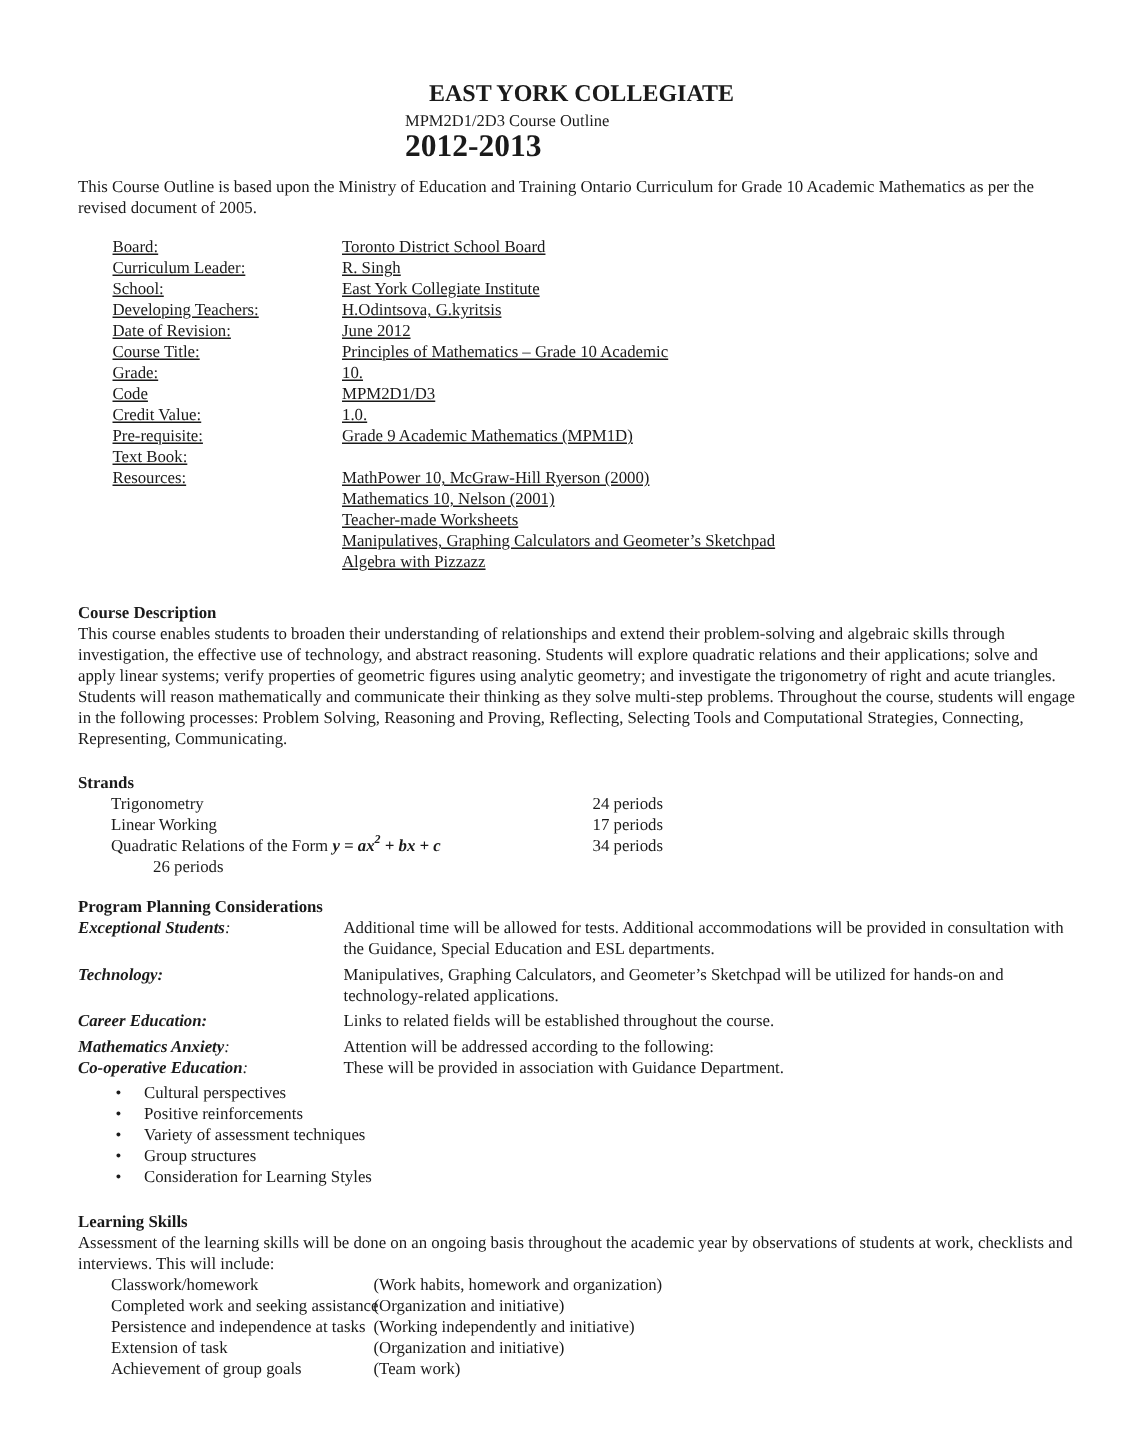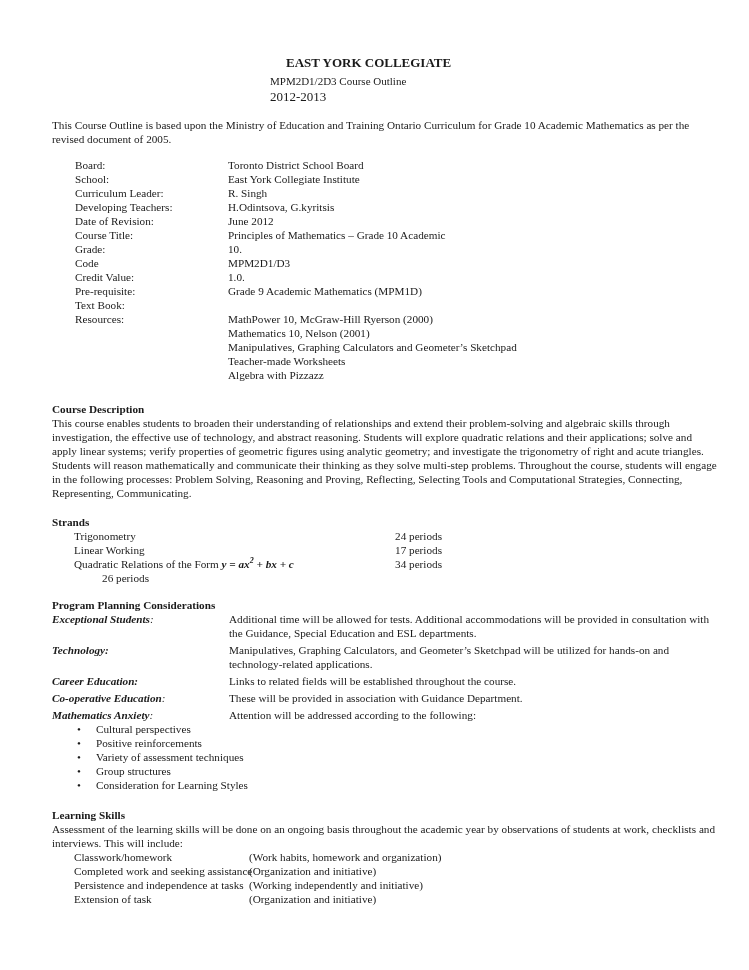--- a/index.html
+++ b/index.html
@@ -4,28 +4,28 @@
 <style>
   html, body { margin: 0; padding: 0; background: #ffffff; }
   body {
     width: 749px; height: 970px; position: relative; overflow: hidden;
     font-family: "Liberation Serif", "DejaVu Serif", serif;
     color: #1a1a1a;
     font-size: 11.2px;
     line-height: 14px;
   }
   .abs { position: absolute; }
-  .hdr-school { left: 286px; top: 56px; font-weight: bold; font-size: 13px; }
+  .hdr-school { left: 286px; top: 56px; font-weight: bold; font-size: 16px; }
   .hdr-title { left: 270px; top: 72px; font-weight: normal; font-size: 11px; line-height: 18px; }
-  .hdr-year  { left: 270px; top: 88px; font-weight: normal; font-size: 13px; line-height: 18px; }
+  .hdr-year  { left: 270px; top: 88px; font-weight: bold; font-size: 21px; line-height: 18px; }
 
   .intro { left: 52px; top: 118px; width: 660px; }
 
   .info { left: 75px; top: 158px; }
-  .info-row { display: flex; height: 14px; }
+  .info-row { display: flex; height: 14px; text-decoration: underline; }
   .info-label { width: 153px; }
   .info-value { white-space: nowrap; }
 
   .section-head { font-weight: bold; }
 
   .desc { left: 52px; top: 402px; width: 665px; }
   .desc p { margin: 0; }
 
   .strands { left: 52px; top: 515px; }
   .strand-row { display: flex; height: 14px; padding-left: 22px; }
@@ -55,28 +55,28 @@
 <div class="abs hdr-year">2012-2013</div>
 
 <div class="abs intro">This Course Outline is based upon the Ministry of Education and Training Ontario Curriculum for Grade 10 Academic Mathematics as per the revised document of 2005.</div>
 
 <div class="abs info">
   <div class="info-row">
     <span class="info-label">Board:</span>
     <span class="info-value">Toronto District School Board</span>
   </div>
   <div class="info-row">
+    <span class="info-label">Curriculum Leader:</span>
+    <span class="info-value">R. Singh</span>
+  </div>
+  <div class="info-row">
     <span class="info-label">School:</span>
     <span class="info-value">East York Collegiate Institute</span>
   </div>
   <div class="info-row">
-    <span class="info-label">Curriculum Leader:</span>
-    <span class="info-value">R. Singh</span>
-  </div>
-  <div class="info-row">
     <span class="info-label">Developing Teachers:</span>
     <span class="info-value">H.Odintsova, G.kyritsis</span>
   </div>
   <div class="info-row">
     <span class="info-label">Date of Revision:</span>
     <span class="info-value">June 2012</span>
   </div>
   <div class="info-row">
     <span class="info-label">Course Title:</span>
     <span class="info-value">Principles of Mathematics – Grade 10 Academic</span>
@@ -103,25 +103,25 @@
   <div class="info-row">
     <span class="info-label">Resources:</span>
     <span class="info-value">MathPower 10, McGraw-Hill Ryerson (2000)</span>
   </div>
   <div class="info-row">
     <span class="info-label"></span>
     <span class="info-value">Mathematics 10, Nelson (2001)</span>
   </div>
   <div class="info-row">
     <span class="info-label"></span>
+    <span class="info-value">Teacher-made Worksheets</span>
+  </div>
+  <div class="info-row">
+    <span class="info-label"></span>
     <span class="info-value">Manipulatives, Graphing Calculators and Geometer’s Sketchpad</span>
-  </div>
-  <div class="info-row">
-    <span class="info-label"></span>
-    <span class="info-value">Teacher-made Worksheets</span>
   </div>
   <div class="info-row">
     <span class="info-label"></span>
     <span class="info-value">Algebra with Pizzazz</span>
   </div>
 </div>
 
 <div class="abs desc">
   <div class="section-head">Course Description</div>
   <p>This course enables students to broaden their understanding of relationships and extend their problem-solving and algebraic skills through investigation, the effective use of technology, and abstract reasoning. Students will explore quadratic relations and their applications; solve and apply linear systems; verify properties of geometric figures using analytic geometry; and investigate the trigonometry of right and acute triangles. Students will reason mathematically and communicate their thinking as they solve multi-step problems. Throughout the course, students will engage in the following processes: Problem Solving, Reasoning and Proving, Reflecting, Selecting Tools and Computational Strategies, Connecting, Representing, Communicating.</p>
@@ -153,28 +153,28 @@
     <span class="ppc-text">Additional time will be allowed for tests. Additional accommodations will be provided in consultation with the Guidance, Special Education and ESL departments.</span>
   </div>
   <div class="ppc-row">
     <span class="ppc-label"><span>Technology:</span><span class="plain"></span></span>
     <span class="ppc-text">Manipulatives, Graphing Calculators, and Geometer’s Sketchpad will be utilized for hands-on and technology-related applications.</span>
   </div>
   <div class="ppc-row">
     <span class="ppc-label"><span>Career Education:</span><span class="plain"></span></span>
     <span class="ppc-text">Links to related fields will be established throughout the course.</span>
   </div>
-  <div class="ppc-row">
-    <span class="ppc-label"><span>Co-operative Education</span><span class="plain">:</span></span>
-    <span class="ppc-text">These will be provided in association with Guidance Department.</span>
-  </div>
   <div class="ppc-row" style="margin-bottom:0">
     <span class="ppc-label"><span>Mathematics Anxiety</span><span class="plain">:</span></span>
     <span class="ppc-text">Attention will be addressed according to the following:</span>
   </div>
+  <div class="ppc-row">
+    <span class="ppc-label"><span>Co-operative Education</span><span class="plain">:</span></span>
+    <span class="ppc-text">These will be provided in association with Guidance Department.</span>
+  </div>
   <ul class="bullets">
     <li>
         <span class="bullet-dot">•</span>
         <span>Cultural perspectives</span>
       </li>
     <li>
         <span class="bullet-dot">•</span>
         <span>Positive reinforcements</span>
       </li>
     <li>
@@ -204,13 +204,17 @@
     <span>(Organization and initiative)</span>
   </div>
   <div class="ls-row">
     <span class="ls-skill">Persistence and independence at tasks</span>
     <span>(Working independently and initiative)</span>
   </div>
   <div class="ls-row">
     <span class="ls-skill">Extension of task</span>
     <span>(Organization and initiative)</span>
   </div>
+  <div class="ls-row">
+    <span class="ls-skill">Achievement of group goals</span>
+    <span>(Team work)</span>
+  </div>
 </div>
 
 </body></html>

